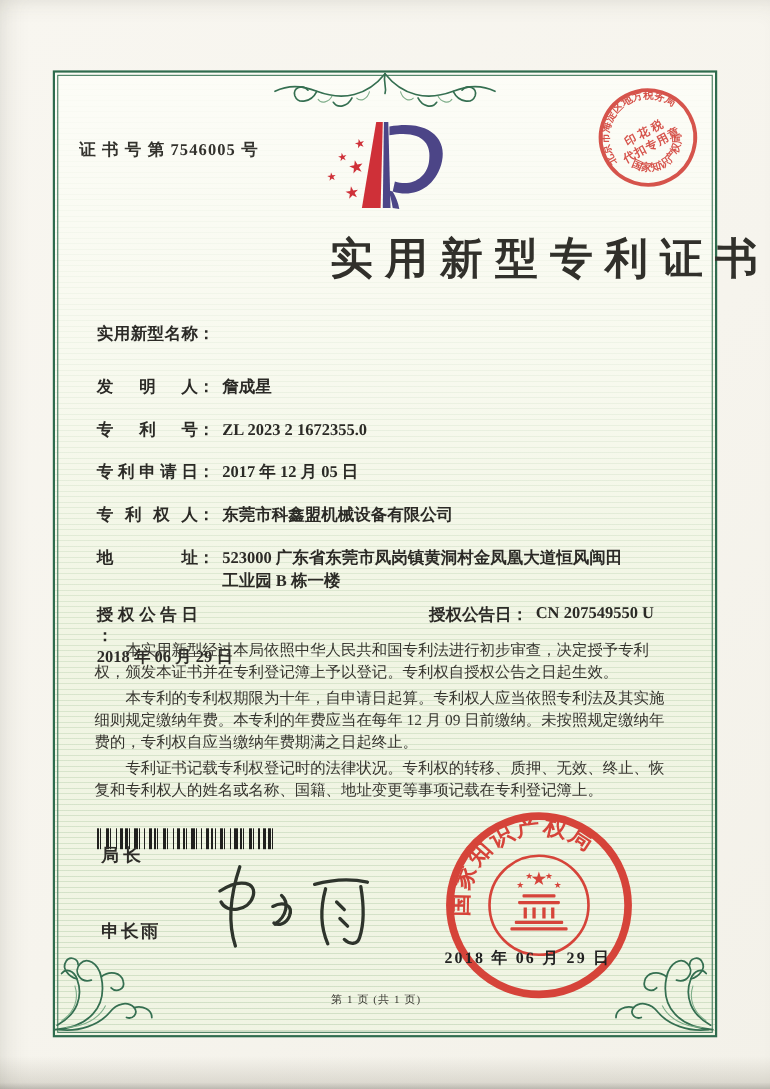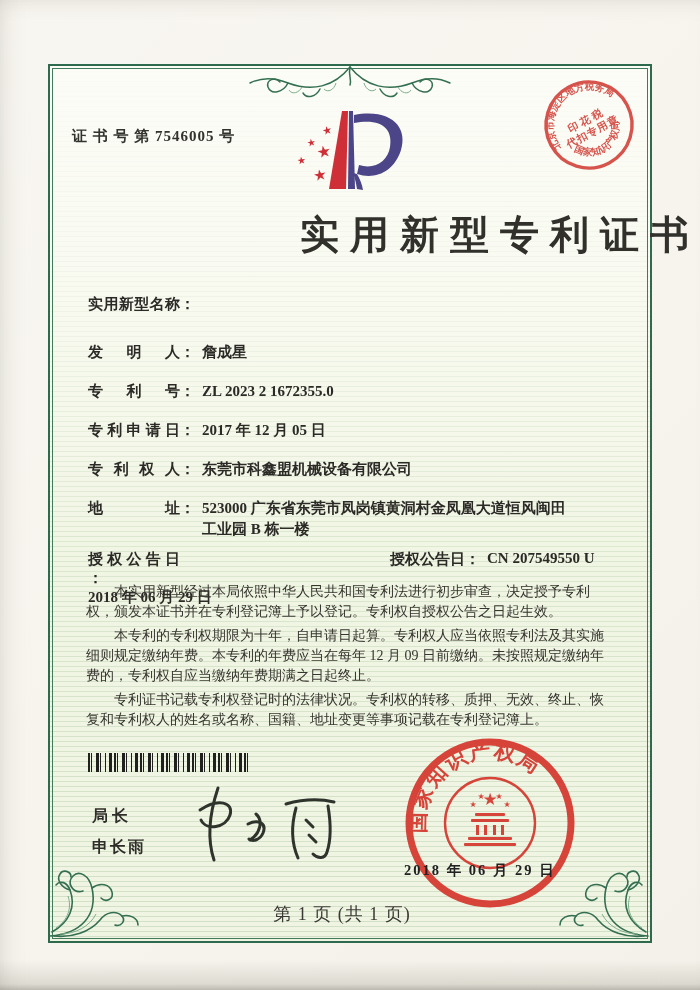--- a/index.html
+++ b/index.html
@@ -37,26 +37,26 @@
   .grant .g1{display:flex;flex-direction:column;}
   
   .paras{position:absolute;left:86px;top:582px;width:528px;font-size:14px;line-height:20px;color:#36352f;}
   .paras p{margin:0 0 4px 0;text-indent:2em;}
   
   .barcode{position:absolute;left:88px;top:753px;width:163px;height:19px;
     background:
       repeating-linear-gradient(90deg,#20201e 0 2px,transparent 2px 3px,#20201e 3px 4px,transparent 4px 8px,
         #20201e 8px 11px,transparent 11px 12px,#20201e 12px 13px,transparent 13px 17px,
         #20201e 17px 18px,transparent 18px 21px,#20201e 21px 24px,transparent 24px 26px);}
-  .sig-title{position:absolute;left:92px;top:806px;font-size:16px;font-weight:bold;letter-spacing:4px;}
+  .sig-title{position:absolute;left:92px;top:768px;font-size:16px;font-weight:bold;letter-spacing:4px;}
   .sig-name{position:absolute;left:92px;top:837px;font-size:16px;font-weight:bold;letter-spacing:2px;}
   .sig-hand{position:absolute;left:188px;top:782px;width:180px;height:86px;}
   .seal{position:absolute;left:400px;top:733px;width:180px;height:180px;opacity:.93;}
   .seal-date{position:absolute;left:404px;top:861px;font-size:14.5px;font-weight:bold;letter-spacing:2px;color:#222;z-index:5;}
-  .footer{position:absolute;left:0;right:16px;top:902px;text-align:center;font-size:18px;letter-spacing:1px;color:#3a3933;}
+  .footer{position:absolute;left:0;right:16px;top:902px;text-align:center;font-size:10px;letter-spacing:1px;color:#3a3933;}
   .stamp{position:absolute;left:534px;top:70px;width:110px;height:110px;z-index:6;opacity:.9;}
   .seal-text{font-family:"Liberation Sans","DejaVu Sans",sans-serif;font-weight:bold;}
 </style>
 </head>
 <body>
 
 <div class="sheet">
 
   <div class="frame">
     <div class="frame-inner"></div>

